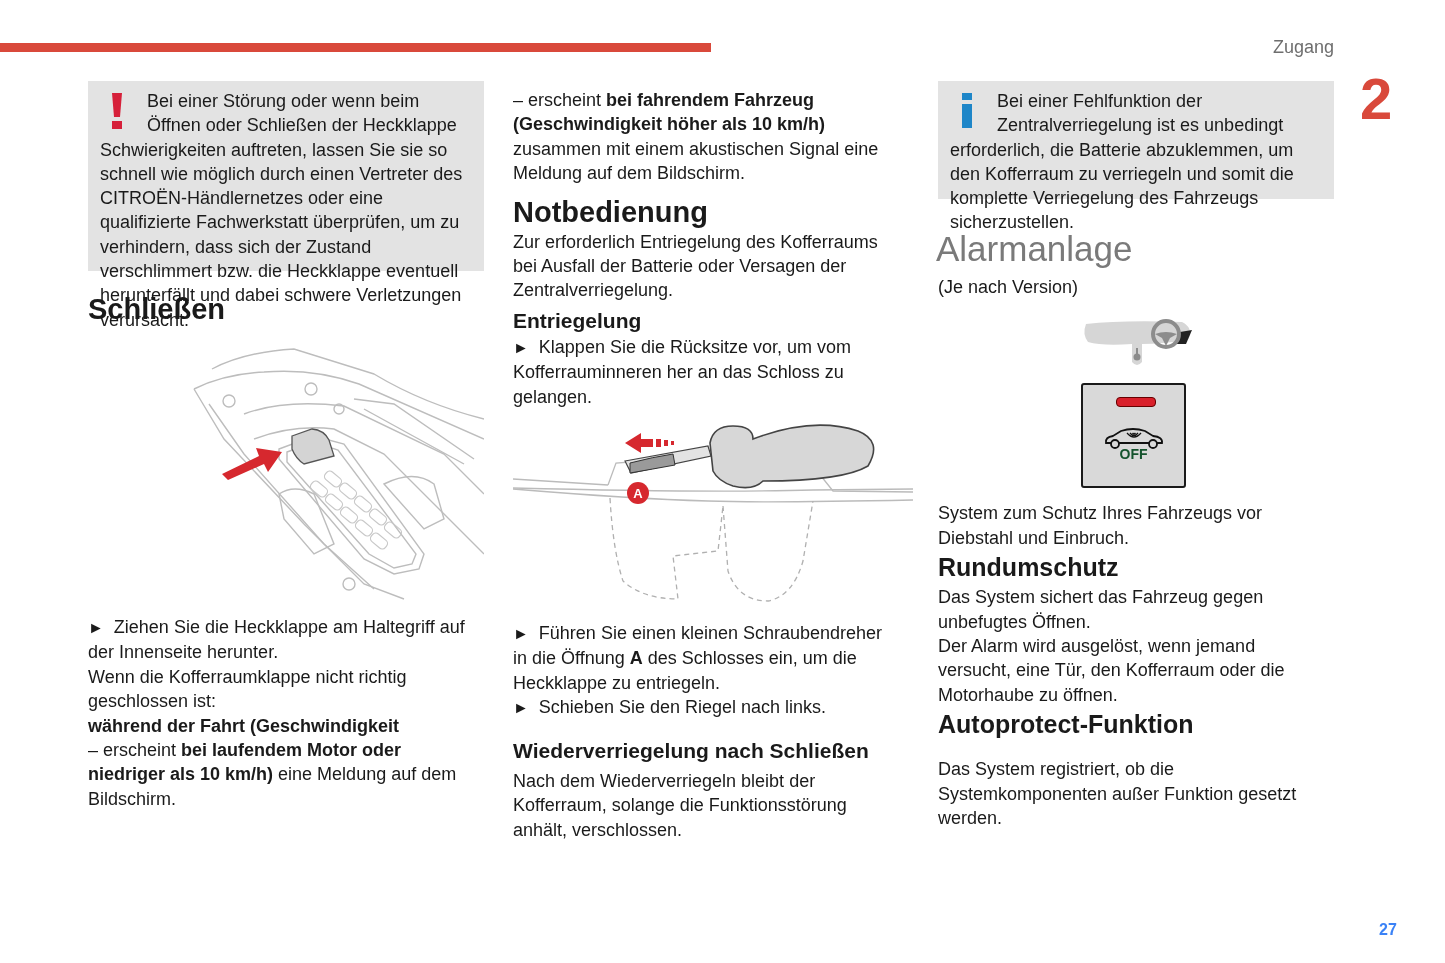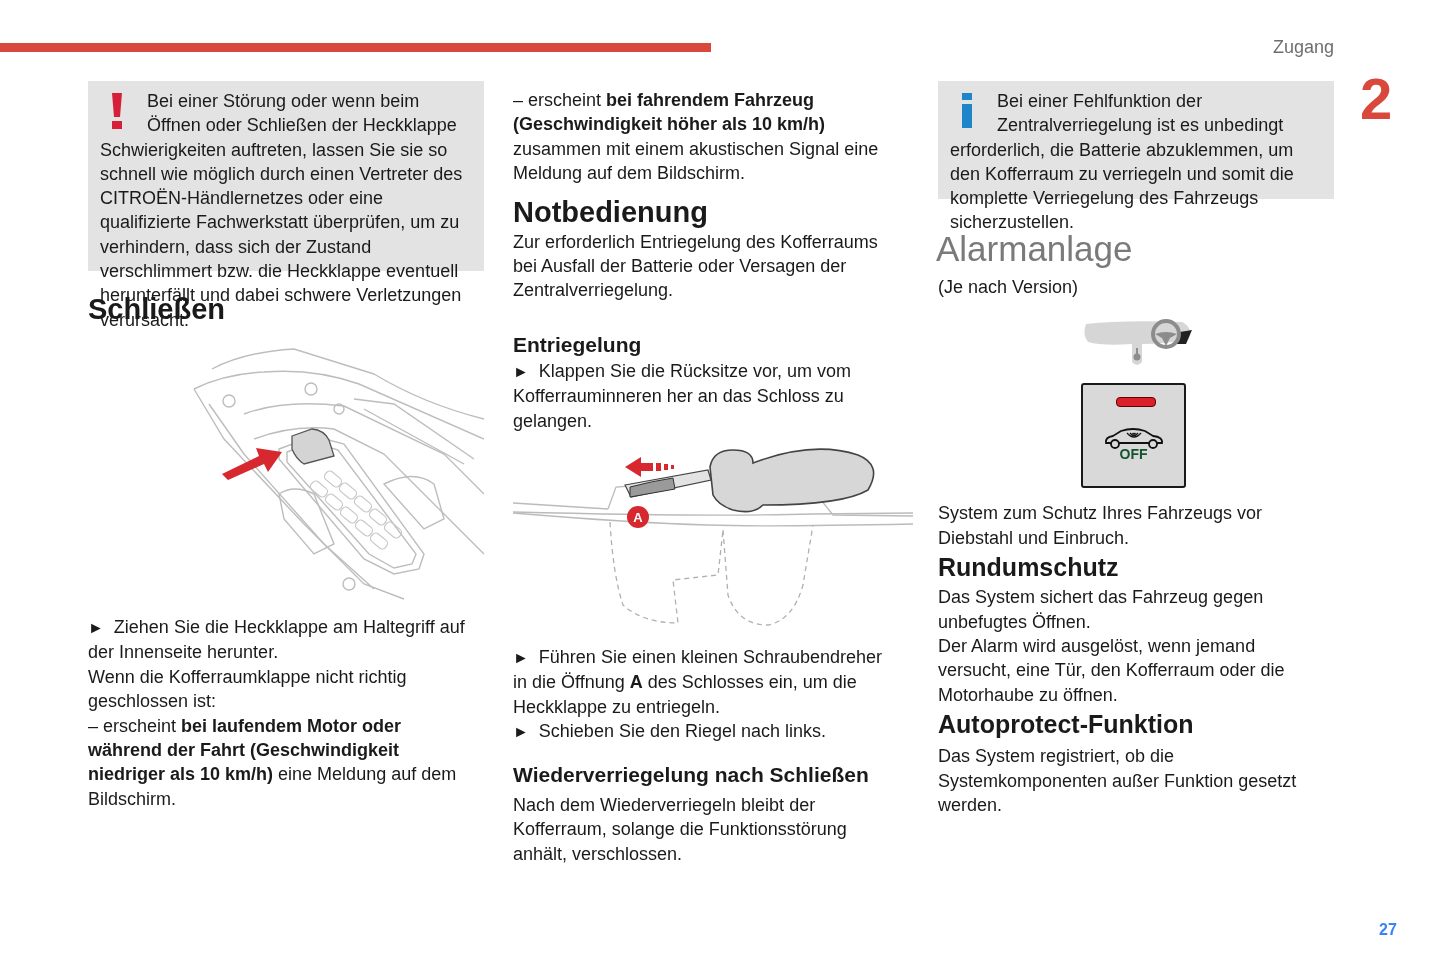--- a/index.html
+++ b/index.html
@@ -103,38 +103,38 @@
       <rect x="186" y="192" width="18" height="10" rx="4" transform="rotate(40 195 197)"></rect>
     </g>
     <path d="M108 92 L128 85 Q140 86 145 96 L150 112 L120 120 Q112 115 108 105 Z" fill="#d4d4d4" stroke="#555" stroke-width="1.3"></path>
     <path d="M38 130 L75 112 L72 104 L98 108 L84 128 L80 120 L44 136 Z" fill="#d6282e"></path>
   </svg>
 
   <p class="bullet" style="margin-top:11px"><span>Ziehen Sie die Heckklappe am Haltegriff auf</span></p>
   <p>der Innenseite herunter.</p>
   <p>Wenn die Kofferraumklappe nicht richtig</p>
   <p>geschlossen ist:</p>
+  <p><b>während der Fahrt (Geschwindigkeit</b></p>
   <p><span>–  erscheint </span><b>bei laufendem Motor oder</b></p>
-  <p><b>während der Fahrt (Geschwindigkeit</b></p>
   <p><b>niedriger als 10 km/h)</b><span> eine Meldung auf dem</span></p>
   <p>Bildschirm.</p>
 </div>
 
 <div class="col col2">
   <p><span>–  erscheint </span><b>bei fahrendem Fahrzeug</b></p>
   <p><b>(Geschwindigkeit höher als 10 km/h)</b></p>
   <p>zusammen mit einem akustischen Signal eine</p>
   <p>Meldung auf dem Bildschirm.</p>
 
   <h2 class="big" style="margin-top:8px">Notbedienung</h2>
   <p>Zur erforderlich Entriegelung des Kofferraums</p>
   <p>bei Ausfall der Batterie oder Versagen der</p>
   <p>Zentralverriegelung.</p>
 
-  <h3 class="mid" style="margin-top:28px">Entriegelung</h3>
+  <h3 class="mid" style="margin-top:4px">Entriegelung</h3>
   <p class="bullet"><span>Klappen Sie die Rücksitze vor, um vom</span></p>
   <p>Kofferrauminneren her an das Schloss zu</p>
   <p>gelangen.</p>
 
   <svg class="fig" width="400" height="185" viewBox="0 0 400 185" style="margin-top:12px;">
     <g fill="none" stroke="#bbbbbb" stroke-width="1.3">
       <path d="M0 58 L95 64"></path>
       <path d="M0 67 Q200 72 300 69 L400 68"></path>
       <path d="M400 79 Q250 82 195 80 Q120 78 0 68"></path>
       <path d="M95 64 L103 42 L130 40"></path>
@@ -209,16 +209,16 @@
   <p>Diebstahl und Einbruch.</p>
 
   <h3 class="small" style="margin-top:4px">Rundumschutz</h3>
   <p style="margin-top:5px">Das System sichert das Fahrzeug gegen</p>
   <p>unbefugtes Öffnen.</p>
   <p>Der Alarm wird ausgelöst, wenn jemand</p>
   <p>versucht, eine Tür, den Kofferraum oder die</p>
   <p>Motorhaube zu öffnen.</p>
 
   <h3 class="small" style="margin-top:4px">Autoprotect-Funktion</h3>
-  <p style="margin-top:7px">Das System registriert, ob die</p>
+  <p style="margin-top:20px">Das System registriert, ob die</p>
   <p>Systemkomponenten außer Funktion gesetzt</p>
   <p>werden.</p>
 </div>
 
 </body></html>

